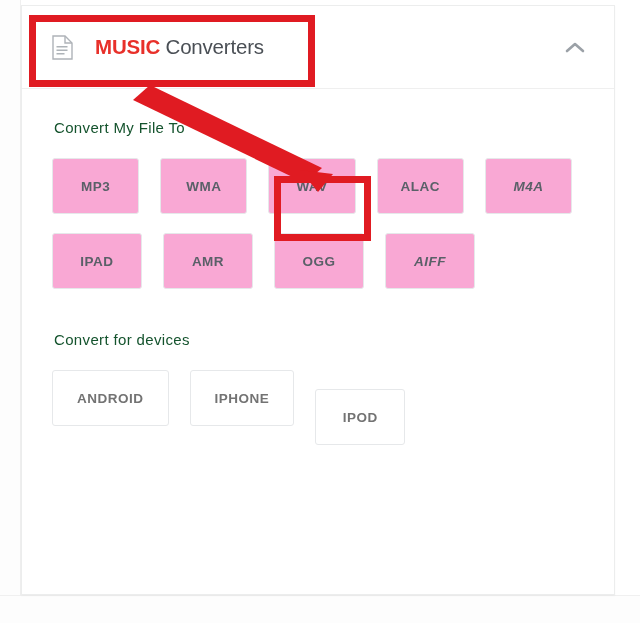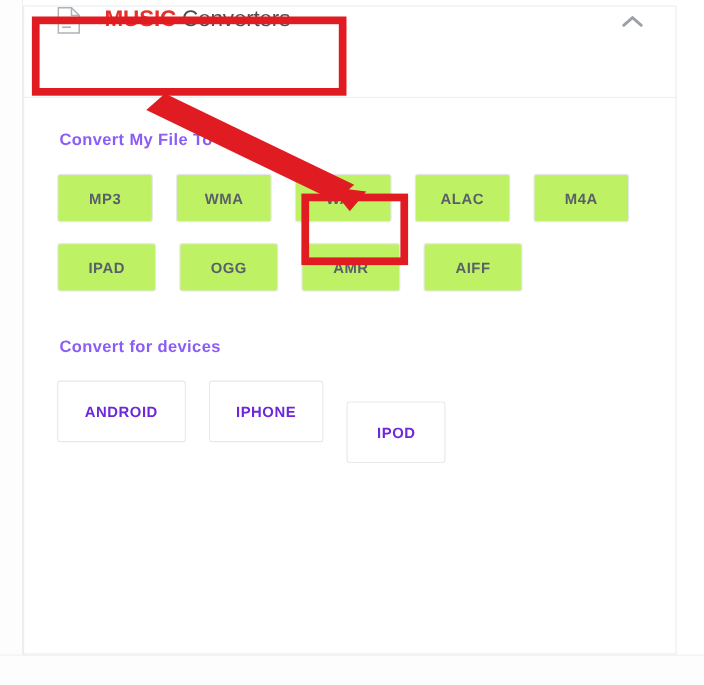--- a/index.html
+++ b/index.html
@@ -49,20 +49,21 @@
     box-shadow: 0 1px 2px rgba(0,0,0,0.035);
   }
 
   
   #card-header {
     position: relative;
     height: 83px;
     border-bottom: 1px solid #efefef;
     box-sizing: border-box;
     display: flex;
+    align-items: center;
     padding: 0 26px 0 30px;
   }
   .doc-icon {
     width: 21px;
     height: 25px;
     flex: 0 0 auto;
     margin-right: 22px;
   }
   .header-title {
     font-size: 20.5px;
@@ -80,71 +81,71 @@
     align-items: center;
     justify-content: center;
     cursor: pointer;
   }
 
   
   #card-body {
     padding: 30px 30px 0 30px;
   }
   .section-label {
-    color: #8b5cf6;
+    color: #14532d;
     font-size: 15px;
-    font-weight: bold;
+    font-weight: normal;
     letter-spacing: 0.35px;
     margin: 0 0 22px 2px;
   }
   .section-label.second {
     margin-top: 42px;
   }
   .btn-row {
     display: flex;
     gap: 0;
     margin-bottom: 19px;
   }
   .fmt-btn {
     width: 90px;
-    height: 44px;
+    height: 56px;
     margin-right: 21px;
-    background: #bef264;
+    background: #f9a8d4;
     border: 1px solid #e6e8ea;
     border-radius: 3px;
     box-sizing: border-box;
     display: flex;
     align-items: center;
     justify-content: center;
     color: #5a6068;
     font-size: 13.5px;
     font-weight: bold;
     letter-spacing: 0.5px;
     cursor: pointer;
     user-select: none;
   }
-  .fmt-btn:last-child { margin-right: 12px; }
+  .fmt-btn:last-child { margin-right: 12px; font-style: italic; }
 
   .dev-row {
     display: flex;
     margin-top: 19px;
   }
   .dev-btn {
     height: 56px;
     padding: 0 24px;
     min-width: 90px;
     margin-right: 21px;
     background: #ffffff;
     border: 1px solid #e6e8ea;
     border-radius: 3px;
     box-sizing: border-box;
     display: flex;
     align-items: center;
     justify-content: center;
-    color: #6d28d9;
+    color: #737373;
     font-size: 13.5px;
     font-weight: bold;
     letter-spacing: 0.5px;
     cursor: pointer;
     user-select: none;
   }
   .dev-btn:last-child { margin-right: 0; margin-top: 19px; }
 
   
   #annotations {
@@ -207,22 +208,22 @@
     <div class="btn-row">
       <div class="fmt-btn">MP3</div>
       <div class="fmt-btn">WMA</div>
       <div class="fmt-btn">WAV</div>
       <div class="fmt-btn">ALAC</div>
       <div class="fmt-btn">M4A</div>
     </div>
 
     <div class="btn-row">
       <div class="fmt-btn">IPAD</div>
+      <div class="fmt-btn">AMR</div>
       <div class="fmt-btn">OGG</div>
-      <div class="fmt-btn">AMR</div>
       <div class="fmt-btn">AIFF</div>
     </div>
 
 
     <div class="section-label second">Convert for devices</div>
 
     <div class="dev-row">
       <div class="dev-btn">ANDROID</div>
       <div class="dev-btn">IPHONE</div>
       <div class="dev-btn">IPOD</div>

